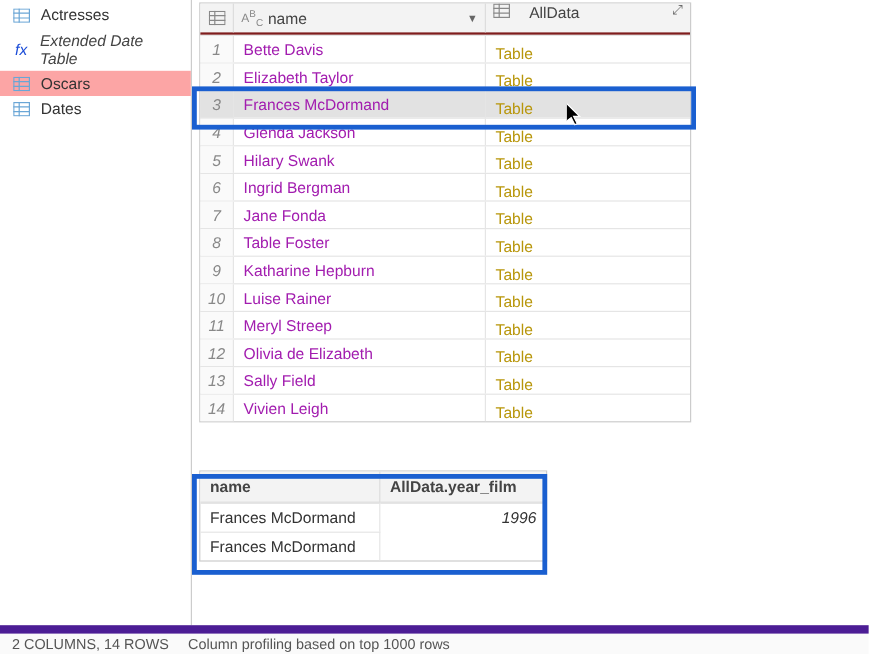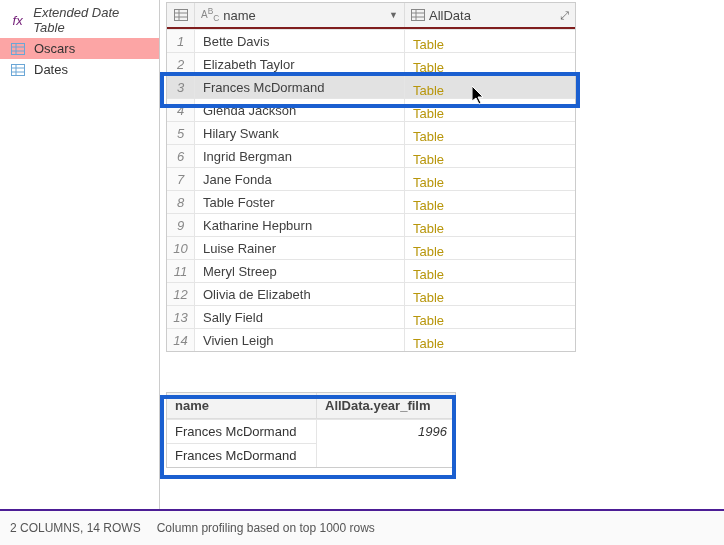--- a/index.html
+++ b/index.html
@@ -78,24 +78,24 @@
   position: relative;
 }
 .gh-name .dd {
   margin-left: auto;
   color: #666;
   font-size: 9px;
 }
 .gh-alldata {
   width: 170px;
   display: flex;
-  align-items: center;
+  align-items: flex-start;
   height: 24px;
   padding: 0 6px;
-  gap: 4px;
+  gap: 16px;
   position: relative;
 }
 .gh-alldata .expand {
   margin-left: auto;
   font-size: 11px;
   color: #666;
 }
 .col-label { font-weight: 400; color: #444; }
 .grid-row {
   display: flex;
@@ -112,21 +112,21 @@
   color: #888;
   font-style: italic;
   background: #fafafa;
 }
 .gr-name {
   flex: 1;
   border-right: 1px solid #e5e5e5;
   display: flex;
   align-items: center;
   padding: 0 8px;
-  color: #404040;
+  color: #a21caf;
 }
 .gr-all {
   width: 170px;
   display: flex;
   align-items: center;
   padding: 14px 8px;
   color: #b8960b;
 }
 .row-sel {
   background: #e2e2e2;
@@ -182,39 +182,50 @@
   left: 0px;
   top: 395px;
   width: 296px;
   height: 84px;
 }
 .statusbar {
   position: absolute;
   bottom: 0;
   left: 0;
   right: 0;
-  height: 36px;
-  border-top: 2px solid #4c1d95;
+  height: 24px;
+  border-top: 7px solid #4c1d95;
   display: flex;
   align-items: center;
   padding: 0 10px;
   gap: 16px;
   font-size: 12px;
   color: #555;
   background: #fafafa;
 }
 svg { display: block; }
 </style>
 </head>
 <body>
 
 <div class="main">
   <div class="sidebar">
+    <div class="side-item normal">
+      <span class="ic">
+        <svg width="14" height="12" viewBox="0 0 14 12">
+            <rect x="0.5" y="0.5" width="13" height="11" fill="none" stroke="#6aa6d6"></rect>
+            <line x1="0" y1="4" x2="14" y2="4" stroke="#6aa6d6"></line>
+            <line x1="0" y1="8" x2="14" y2="8" stroke="#6aa6d6"></line>
+            <line x1="5" y1="0" x2="5" y2="12" stroke="#6aa6d6"></line>
+          </svg>
+      </span>
+      <span>Actresses</span>
+    </div>
     <div class="side-item">
-      <span class="ic" style="color:#701a75;">fx</span>
+      <span class="ic" style="color:#1d4ed8;">fx</span>
       <span>Extended Date Table</span>
     </div>
     <div class="side-item normal sel">
       <span class="ic">
         <svg width="14" height="12" viewBox="0 0 14 12">
             <rect x="0.5" y="0.5" width="13" height="11" fill="none" stroke="#6aa6d6"></rect>
             <line x1="0" y1="4" x2="14" y2="4" stroke="#6aa6d6"></line>
             <line x1="0" y1="8" x2="14" y2="8" stroke="#6aa6d6"></line>
             <line x1="5" y1="0" x2="5" y2="12" stroke="#6aa6d6"></line>
           </svg>

